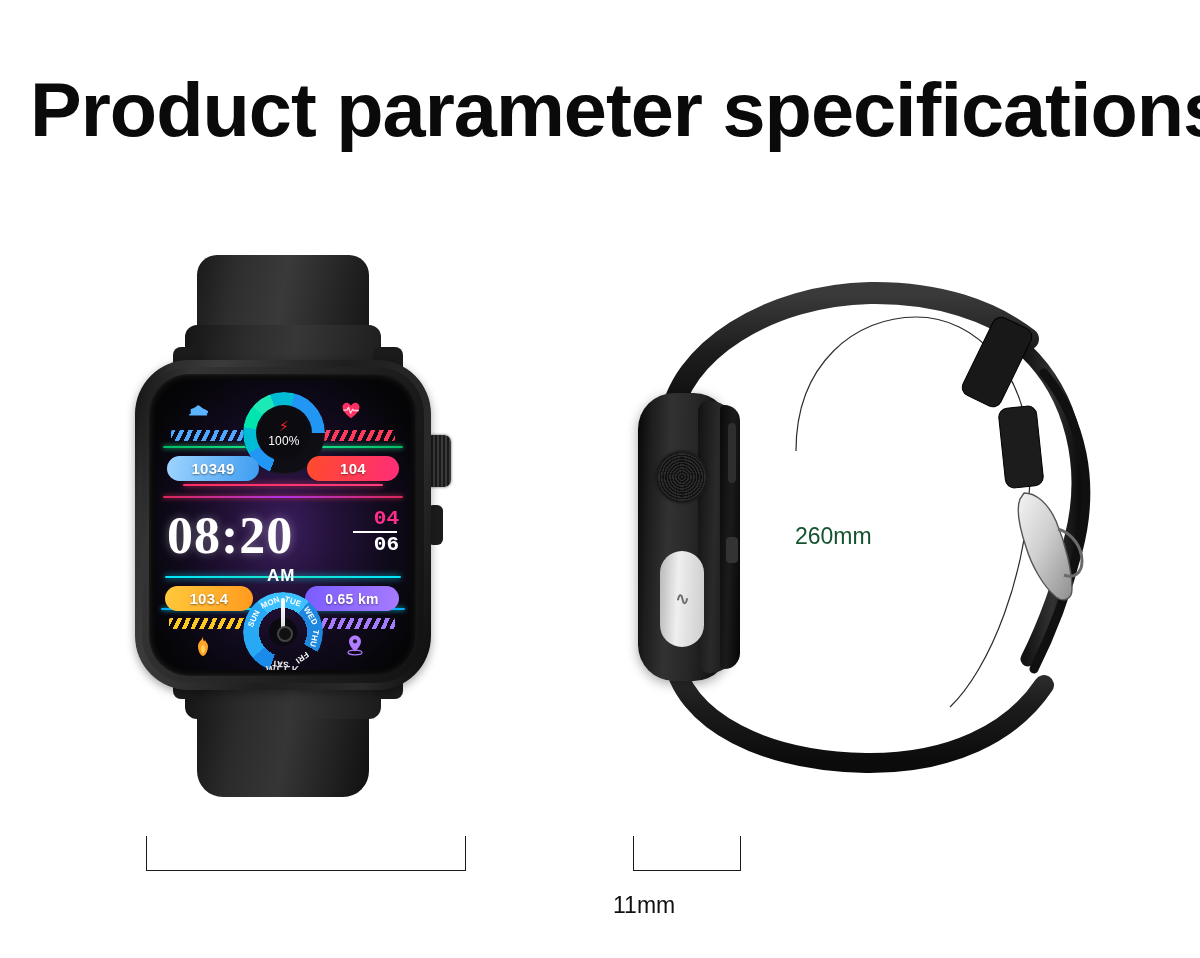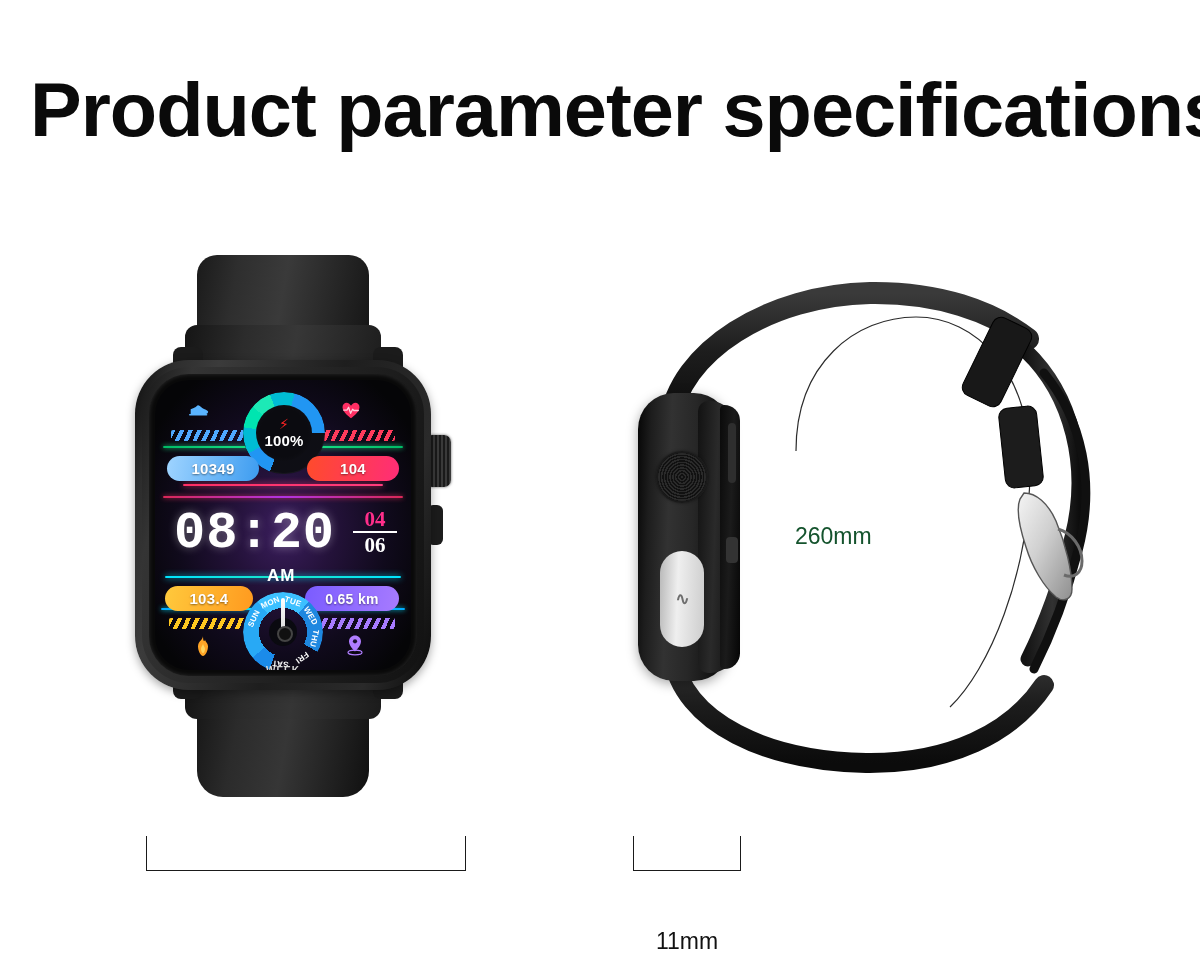--- a/index.html
+++ b/index.html
@@ -158,38 +158,37 @@
     position:absolute;left:88px;top:12px;width:82px;height:82px;border-radius:50%;
     background:#0c0c12;
     box-shadow:inset 0 0 0 1px rgba(255,255,255,.05);
   }
   .batt-core{
     position:absolute;left:101px;top:25px;width:56px;height:56px;border-radius:50%;
     background:radial-gradient(circle,#0b0b10 60%,#14141c 100%);
     display:flex;flex-direction:column;align-items:center;justify-content:center;
   }
   .batt-bolt{font-size:14px;color:#ff2424;line-height:1;margin-bottom:1px;}
-  .batt-pct{font-size:15px;font-weight:bold;color:#fff;letter-spacing:.2px;}
+  .batt-pct{font-size:12px;font-weight:normal;color:#fff;letter-spacing:.2px;}
 
   
   .clock{
     position:absolute;left:12px;top:124px;width:180px;height:62px;
-    display:flex;
-    font-family:Liberation Mono, monospace;
+    display:flex;align-items:center;
+    font-family:Liberation Serif, serif;
     font-size:52px;font-weight:bold;color:#fff;letter-spacing:1px;
     text-shadow:0 0 10px rgba(255,255,255,.35);
-    margin-left:7px;
   }
   .ampm{
     position:absolute;left:112px;top:186px;font-size:17px;font-weight:bold;color:#fff;
     letter-spacing:1px;
   }
   .datebox{
-    position:absolute;left:196px;top:128px;width:48px;text-align:center;
-    font-family:Liberation Serif, serif;font-weight:bold;
+    position:absolute;left:196px;top:128px;width:48px;text-align:right;
+    font-family:Liberation Mono, monospace;font-weight:bold;
   }
   .date-top{font-size:21px;color:#ff2e8a;line-height:1.05;}
   .date-div{height:2px;background:#fff;margin:1px 2px;}
   .date-bot{font-size:21px;color:#ffffff;line-height:1.05;}
 
   
   .weekdial{position:absolute;left:88px;top:212px;width:80px;height:80px;}
   .weekdial .ring{
     position:absolute;inset:0;border-radius:50%;
     background:conic-gradient(from 200deg,#1b8bea 0deg 30deg,#28a9f5 30deg 120deg,
@@ -424,15 +423,15 @@
     <div class="sidekey"></div>
     <div class="sidekey2"></div>
     <div class="sensorpad">
       <span class="wave">∿</span>
     </div>
 
     <div class="oval-label">260mm</div>
   </div>
 
   <div class="dimline" style="left:633px;top:836px;width:106px;height:34px;"></div>
-  <div class="dimlabel" style="left:613px;top:928px;width:148px;text-align:center;">11mm</div>
+  <div class="dimlabel" style="left:613px;top:892px;width:148px;">11mm</div>
 
 </div>
 
 </body></html>

